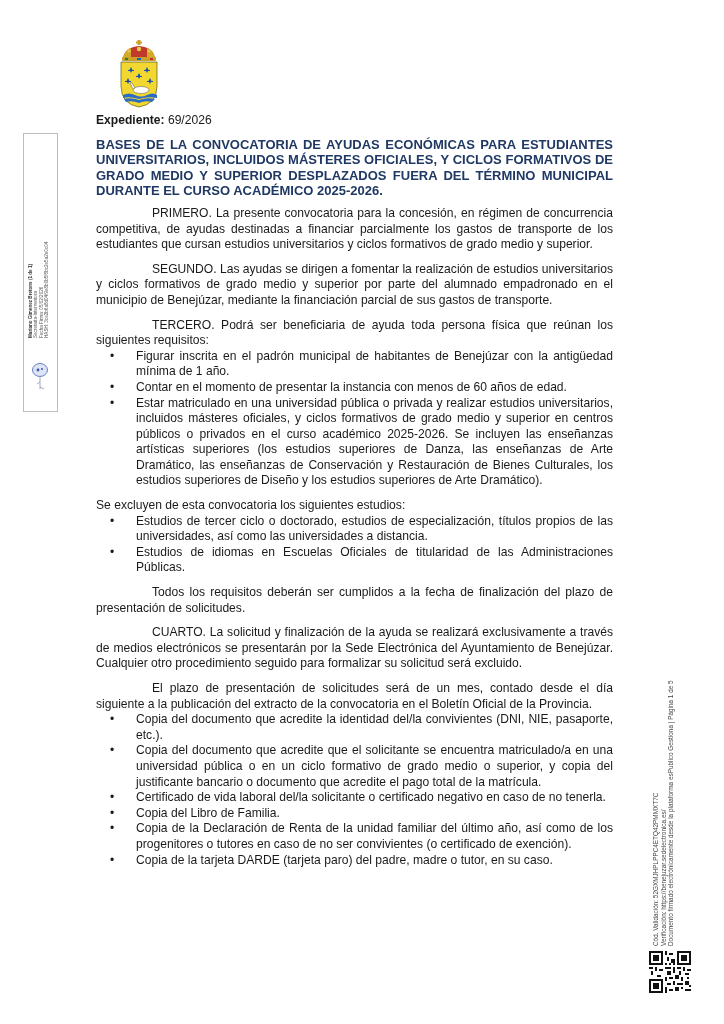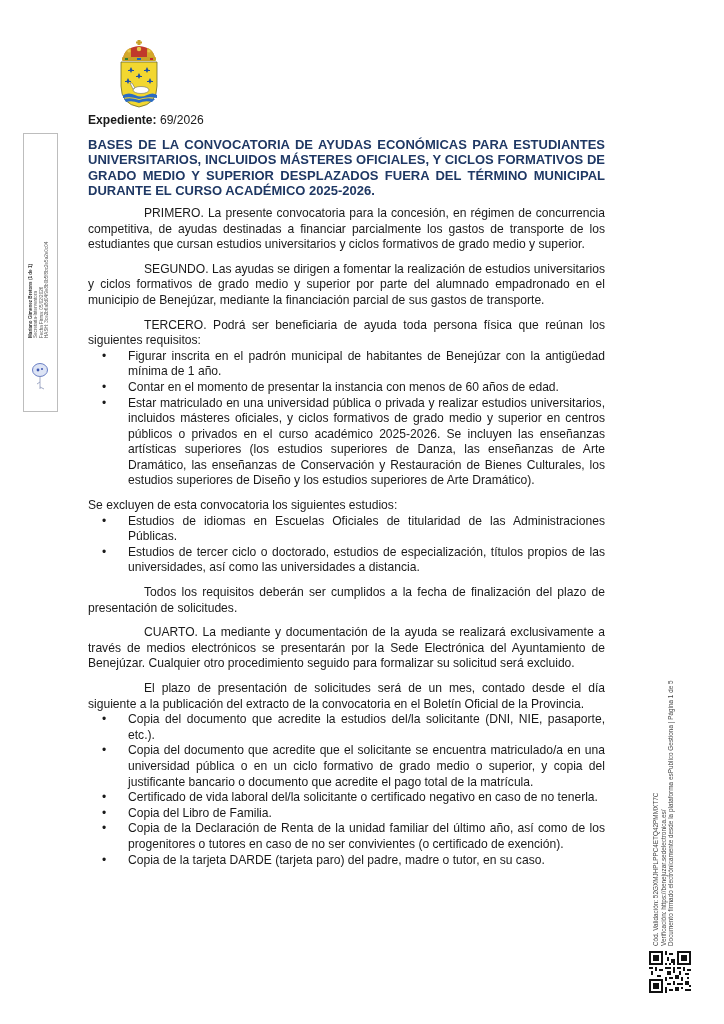--- a/index.html
+++ b/index.html
@@ -1,21 +1,21 @@
 <!DOCTYPE html>
 <html><head>
   <meta charset="utf-8">
   <style>
     html, body { margin: 0; padding: 0; background: #ffffff; }
     body { width: 724px; height: 1024px; position: relative; overflow: hidden;
            font-family: "Liberation Sans", sans-serif; color: #111; }
 
     .crest { position: absolute; left: 117px; top: 40px; width: 44px; height: 68px; }
 
-    .content { position: absolute; left: 88px; top: 113px; width: 517px;
+    .content { position: absolute; left: 96px; top: 113px; width: 517px;
                font-family: "Liberation Sans", sans-serif; font-size: 12.1px; line-height: 15.6px; color: #1a1a1a; }
     .content p { margin: 0; text-align: justify; }
     .expediente { margin-bottom: 8px !important; }
     .expediente b { font-weight: bold; }
     .title { font-weight: bold; color: #1f3864; text-align: justify; text-align-last: left; margin-bottom: 7px !important; font-size: 13px; }
     .indent { text-indent: 56px; }
     .gap { margin-top: 9px !important; }
     ul.bul { margin: 0; padding: 0; list-style: none; }
     ul.bul li { position: relative; padding-left: 40px; text-align: justify; }
     ul.bul li::before { content: "\2022"; position: absolute; left: 14px; top: 0; font-size: 12px; }
@@ -91,32 +91,32 @@
 
   <p class="indent gap"><span class="b">TERCERO</span><span>. Podrá ser beneficiaria de ayuda toda persona física que reúnan los siguientes requisitos:</span></p>
   <ul class="bul">
     <li>Figurar inscrita en el padrón municipal de habitantes de Benejúzar con la antigüedad mínima de 1 año.</li>
     <li>Contar en el momento de presentar la instancia con menos de 60 años de edad.</li>
     <li>Estar matriculado en una universidad pública o privada y realizar estudios universitarios, incluidos másteres oficiales, y ciclos formativos de grado medio y superior en centros públicos o privados en el curso académico 2025-2026. Se incluyen las enseñanzas artísticas superiores (los estudios superiores de Danza, las enseñanzas de Arte Dramático, las enseñanzas de Conservación y Restauración de Bienes Culturales, los estudios superiores de Diseño y los estudios superiores de Arte Dramático).</li>
   </ul>
 
   <p class="gap"><span>Se </span><span class="b">excluyen</span><span> de esta convocatoria los siguientes estudios:</span></p>
   <ul class="bul">
+    <li>Estudios de tercer ciclo o doctorado, estudios de especialización, títulos propios de las universidades, así como las universidades a distancia.</li>
     <li>Estudios de idiomas en Escuelas Oficiales de titularidad de las Administraciones Públicas.</li>
-    <li>Estudios de tercer ciclo o doctorado, estudios de especialización, títulos propios de las universidades, así como las universidades a distancia.</li>
   </ul>
 
   <p class="indent gap">Todos los requisitos deberán ser cumplidos a la fecha de finalización del plazo de presentación de solicitudes.</p>
 
-  <p class="indent gap"><span class="b">CUARTO.</span><span> La mediante y documentación de la ayuda se realizará exclusivamente a través de medios electrónicos se presentarán por la Sede Electrónica del Ayuntamiento de Benejúzar. Cualquier otro procedimiento seguido para formalizar su solicitud será excluido.</span></p>
+  <p class="indent gap"><span class="b">CUARTO.</span><span> La solicitud y finalización de la ayuda se realizará exclusivamente a través de medios electrónicos se presentarán por la Sede Electrónica del Ayuntamiento de Benejúzar. Cualquier otro procedimiento seguido para formalizar su solicitud será excluido.</span></p>
 
   <p class="indent gap"><span>El plazo de presentación de solicitudes será de </span><span class="b">un mes</span><span>, contado desde el día siguiente a la publicación del extracto de la convocatoria en el Boletín Oficial de la Provincia.</span></p>
 
   <ul class="bul">
-    <li>Copia del documento que acredite la estudios del/la solicitante (DNI, NIE, pasaporte, etc.).</li>
+    <li>Copia del documento que acredite la identidad del/la convivientes (DNI, NIE, pasaporte, etc.).</li>
     <li>Copia del documento que acredite que el solicitante se encuentra matriculado/a en una universidad pública o en un ciclo formativo de grado medio o superior, y copia del justificante bancario o documento que acredite el pago total de la matrícula.</li>
     <li>Certificado de vida laboral del/la solicitante o certificado negativo en caso de no tenerla.</li>
     <li>Copia del Libro de Familia.</li>
     <li>Copia de la Declaración de Renta de la unidad familiar del último año, así como de los progenitores o tutores en caso de no ser convivientes (o certificado de exención).</li>
     <li>Copia de la tarjeta DARDE (tarjeta paro) del padre, madre o tutor, en su caso.</li>
   </ul>
 </div>
 
 <div class="side-right">
   <div>Cód. Validación: 52GXMJHPLPPC4ETQ42PMMXT7C</div>

